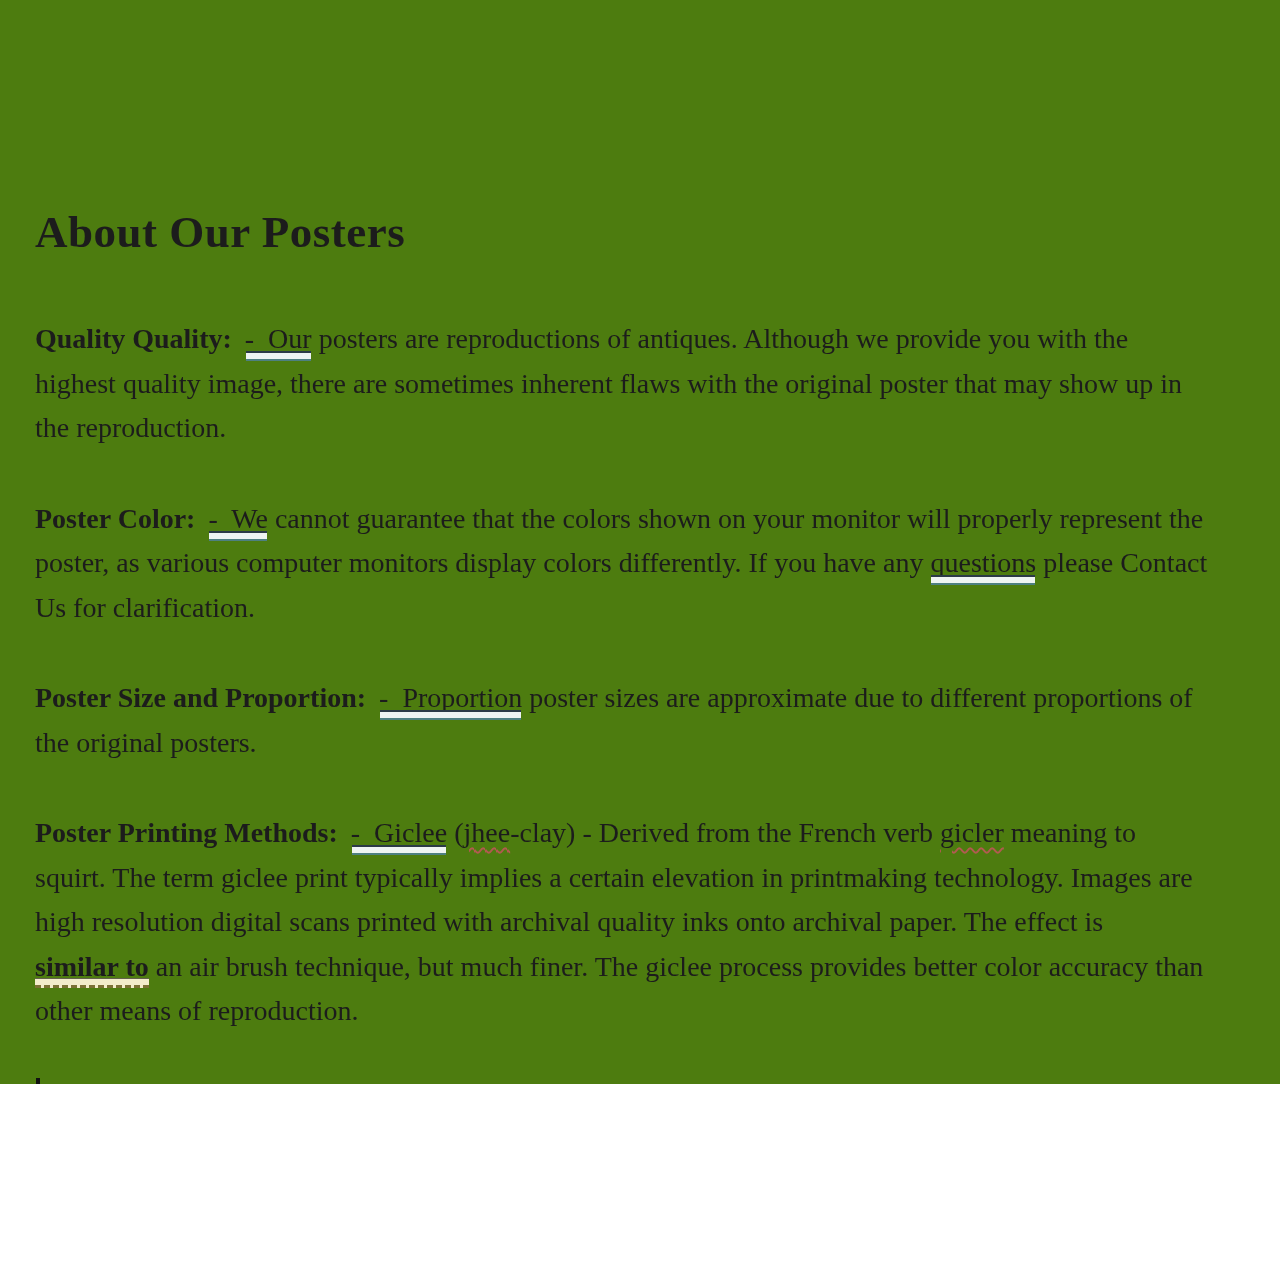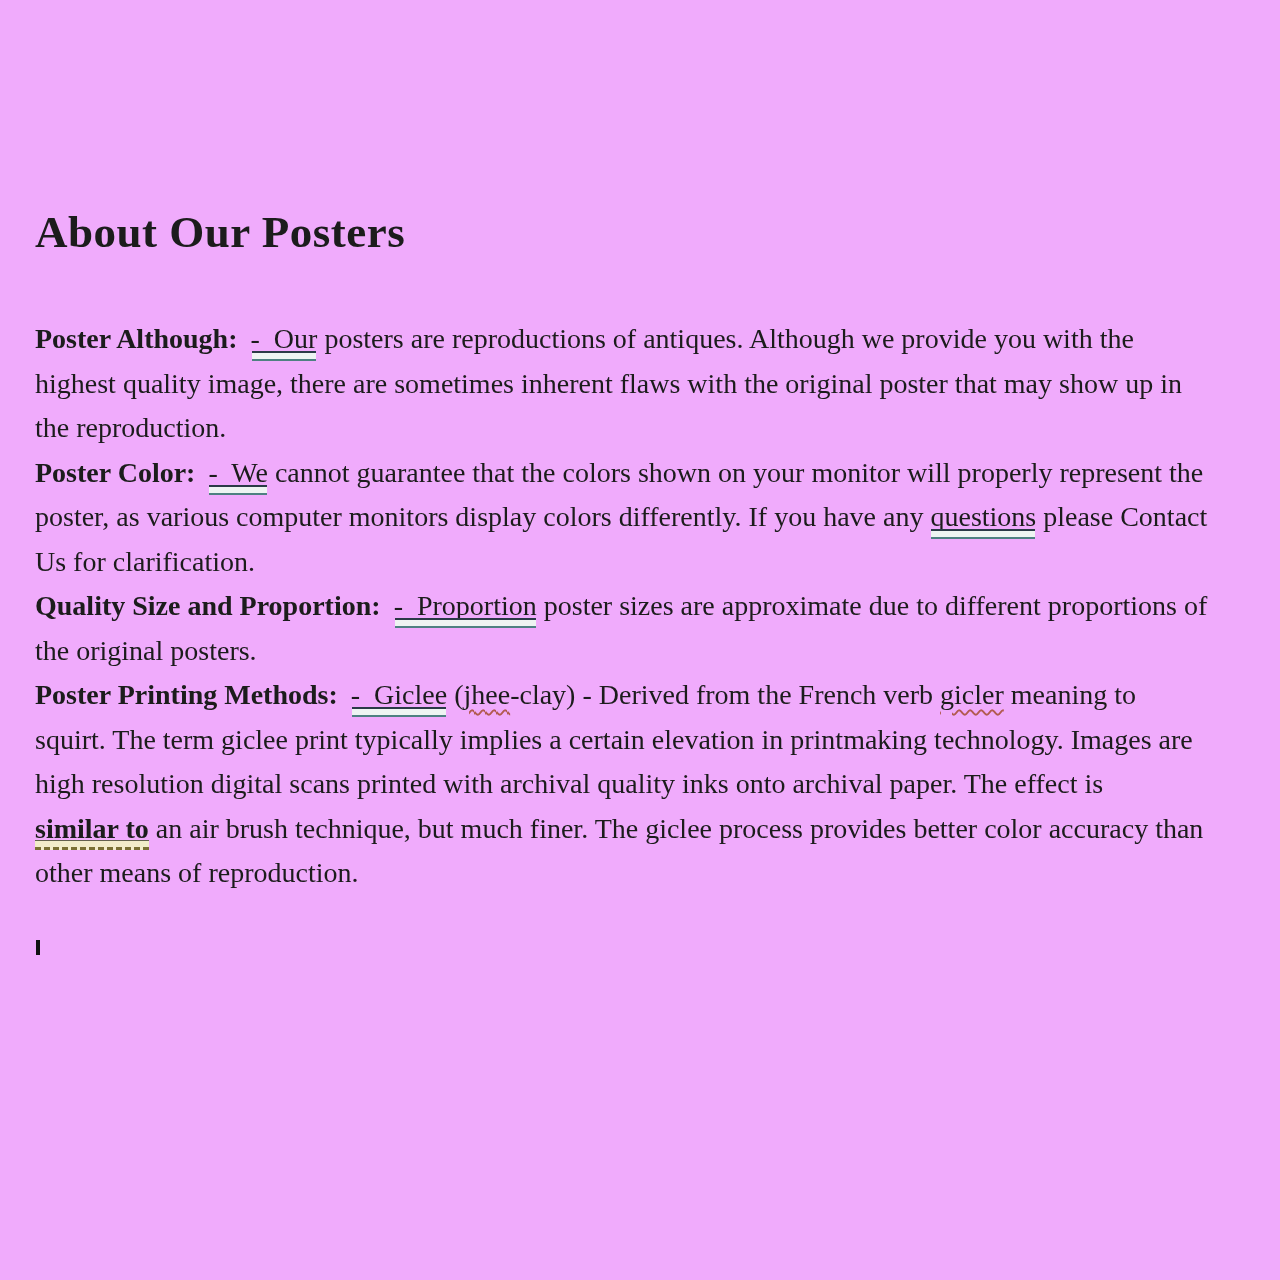--- a/index.html
+++ b/index.html
@@ -1,37 +1,38 @@
 <!DOCTYPE html>
 <html style="--double-underline-top: #2b3a47; --double-underline-bottom: #4e8081; --spellcheck-red: #b25a50; --grammar-dash: #7a7034; --text: #1c1c1c; --background: #fefefe;"><head>
 <meta charset="utf-8">
 <style>
   * { margin: 0; padding: 0; box-sizing: border-box; }
   html, body { background: #ffffff; }
   .canvas {
     position: relative;
     width: 1280px;
-    height: 1280px;
-    background: #f0abfc;
+    height: 1084px;
+    background: #4d7c0f;
     overflow: hidden;
     font-family: "Liberation Serif", "DejaVu Serif", serif;
     color: #1c1c1c;
   }
   .page {
     padding: 205px 68px 0 35px;
   }
   h1.doc-title {
     font-size: 45px;
     font-weight: bold;
     letter-spacing: 0.5px;
     line-height: 54px;
   }
   p.doc-para {
     font-size: 28px;
     line-height: 44.5px;
+    margin-top: 46px;
     max-width: 1177px;
   }
   p.doc-para.first { margin-top: 58px; }
   .label {
     font-weight: bold;
     margin-right: 13px;
   }
   
   .link2 {
     position: relative;
@@ -81,24 +82,24 @@
   }
 </style>
 </head>
 <body>
 
 <div class="canvas">
   <div class="page">
 
     <h1 class="doc-title">About Our Posters</h1>
 
-    <p class="doc-para first"><span class="label">Poster Although:</span><span class="link2">-  Our</span><span> posters are reproductions of antiques. Although we provide you with the highest quality image, there are sometimes inherent flaws with the original poster that may show up in the reproduction.</span></p>
+    <p class="doc-para first"><span class="label">Quality Quality:</span><span class="link2">-  Our</span><span> posters are reproductions of antiques. Although we provide you with the highest quality image, there are sometimes inherent flaws with the original poster that may show up in the reproduction.</span></p>
 
     <p class="doc-para"><span class="label">Poster Color:</span><span class="link2">-  We</span><span> cannot guarantee that the colors shown on your monitor will properly represent the poster, as various computer monitors display colors differently. If you have any </span><span class="link2">questions</span><span> please Contact Us for clarification.</span></p>
 
-    <p class="doc-para"><span class="label">Quality Size and Proportion:</span><span class="link2">-  Proportion</span><span> poster sizes are approximate due to different proportions of the original posters.</span></p>
+    <p class="doc-para"><span class="label">Poster Size and Proportion:</span><span class="link2">-  Proportion</span><span> poster sizes are approximate due to different proportions of the original posters.</span></p>
 
     <p class="doc-para"><span class="label">Poster Printing Methods:</span><span class="link2">-  Giclee</span><span> (</span><span class="sp-red">jhee</span><span>-clay) - Derived from the French verb </span><span class="sp-red">gicler</span><span> meaning to squirt. The term giclee print typically implies a certain elevation in printmaking technology. Images are high resolution digital scans printed with archival quality inks onto archival paper. The effect is </span><span class="gr-dash">similar to</span><span> an air brush technique, but much finer. The giclee process provides better color accuracy than other means of reproduction.</span></p>
 
     <div class="cursor-bar"></div>
 
   </div>
 </div>
 
 </body></html>

